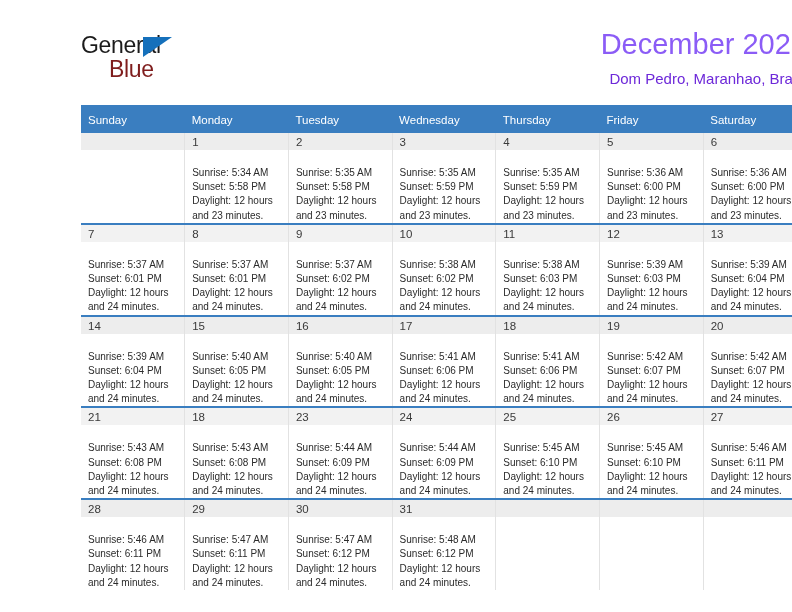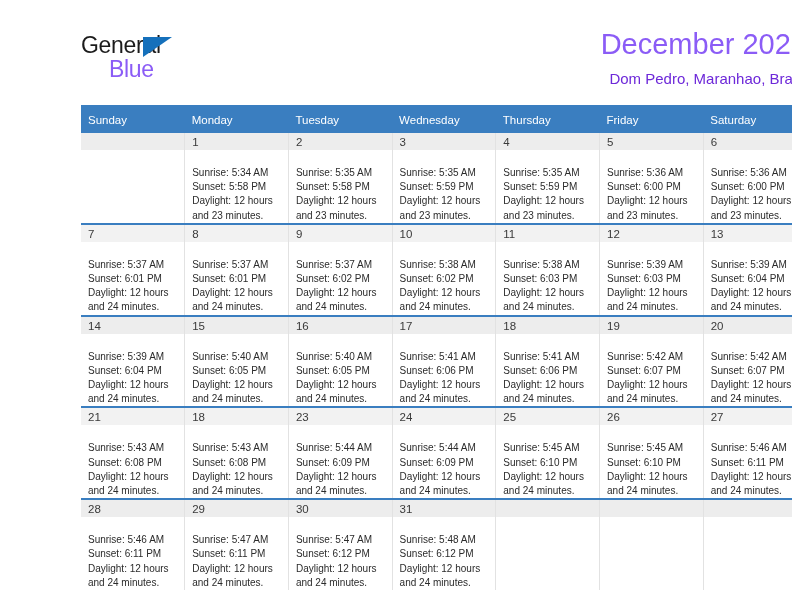--- a/index.html
+++ b/index.html
@@ -54,21 +54,21 @@
     height: 0;
     border-left: 29px solid #1570bb;
     border-bottom: 20px solid transparent;
   }
   .logo-blue {
     position: absolute;
     left: 28px;
     top: 24px;
     font-size: 23px;
     letter-spacing: -0.3px;
-    color: #8b5cf6;
+    color: #7f1d1d;
   }
 
   .title-block {
     position: absolute;
     right: 0;
     top: 0;
     text-align: right;
   }
   .cal-title {
     font-size: 29px;

